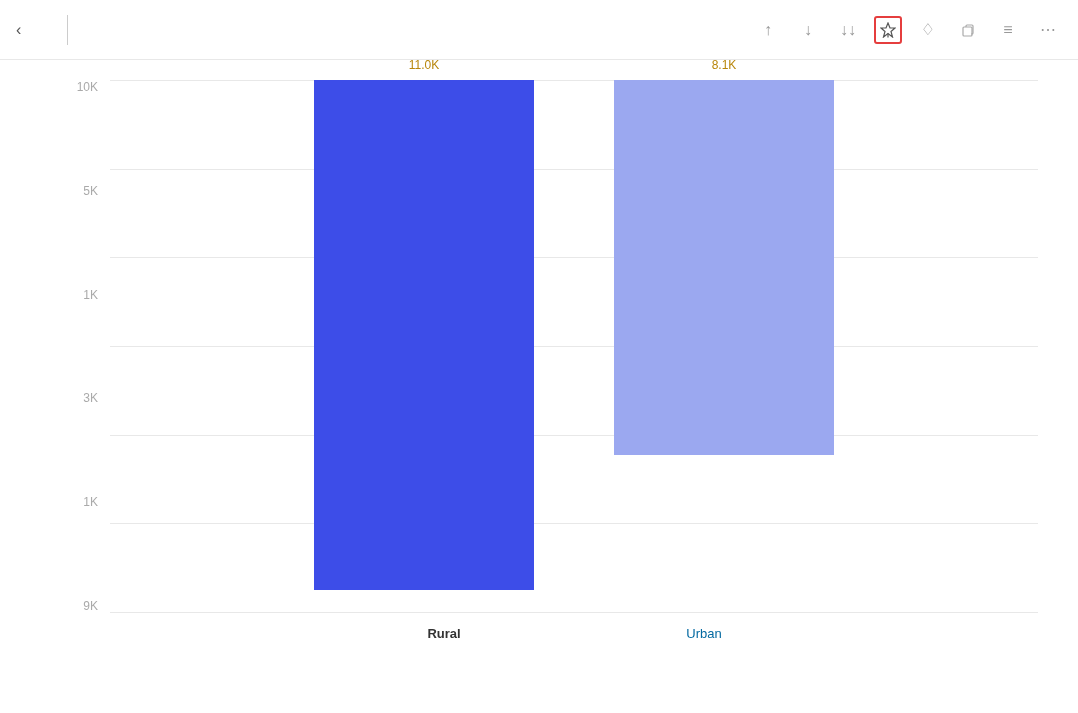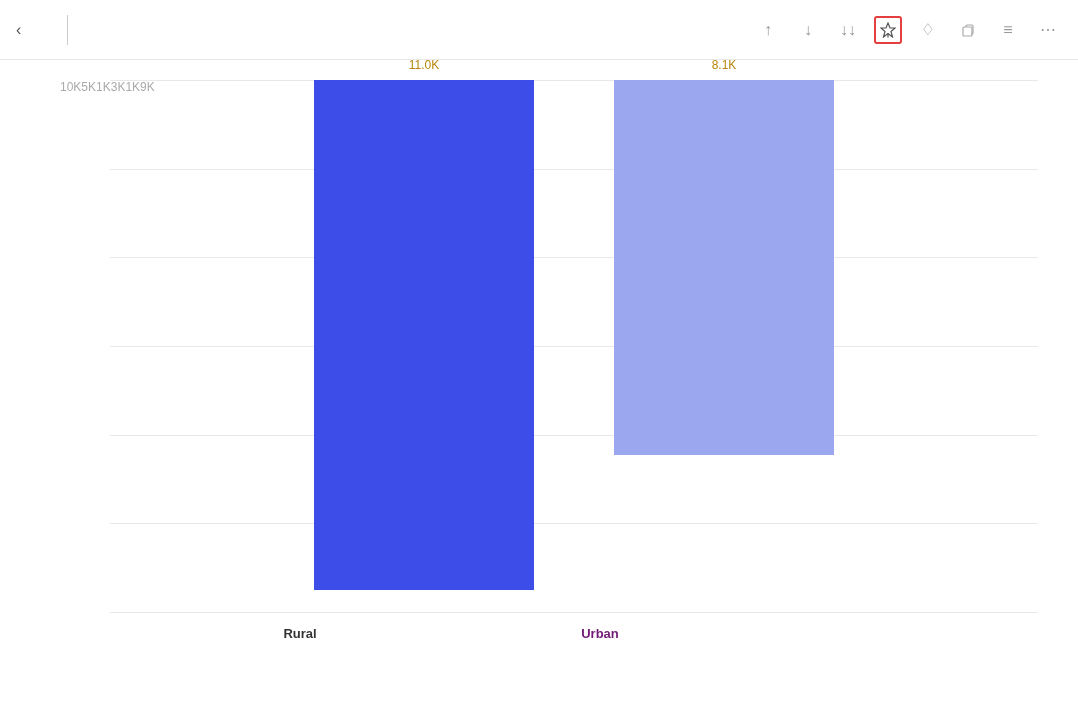--- a/index.html
+++ b/index.html
@@ -90,22 +90,23 @@
     
     .chart-area {
       display: flex;
       padding: 20px 40px 60px 60px;
       height: calc(713px - 60px);
       position: relative;
     }
 
     .y-axis {
       display: flex;
-      flex-direction: row;
+      flex-direction: column;
       justify-content: space-between;
+      align-items: flex-end;
       padding-right: 12px;
       padding-bottom: 40px;
       width: 50px;
     }
     .y-label {
       font-size: 12px;
       color: #aaa;
     }
 
     .chart-main {
@@ -176,39 +177,40 @@
     }
 
     .x-labels {
       position: absolute;
       bottom: 0;
       left: 0;
       right: 0;
       height: 40px;
       display: flex;
       align-items: center;
-      gap: 80px;
+      justify-content: center;
+      gap: 40px;
       padding: 0 80px;
     }
 
     .x-label-group {
       width: 220px;
       text-align: center;
     }
 
     .x-label-rural {
       font-weight: 700;
       font-size: 13px;
       color: #333;
     }
 
     .x-label-urban {
-      font-weight: 700;
+      font-weight: 400;
       font-size: 13px;
-      color: #701a75;
+      color: #0369a1;
     }
   </style>
 </head>
 <body>
 
 <div class="header">
   <div class="header-left">
     <div class="back-link">
       <span class="chevron">‹</span>
       <span></span>

